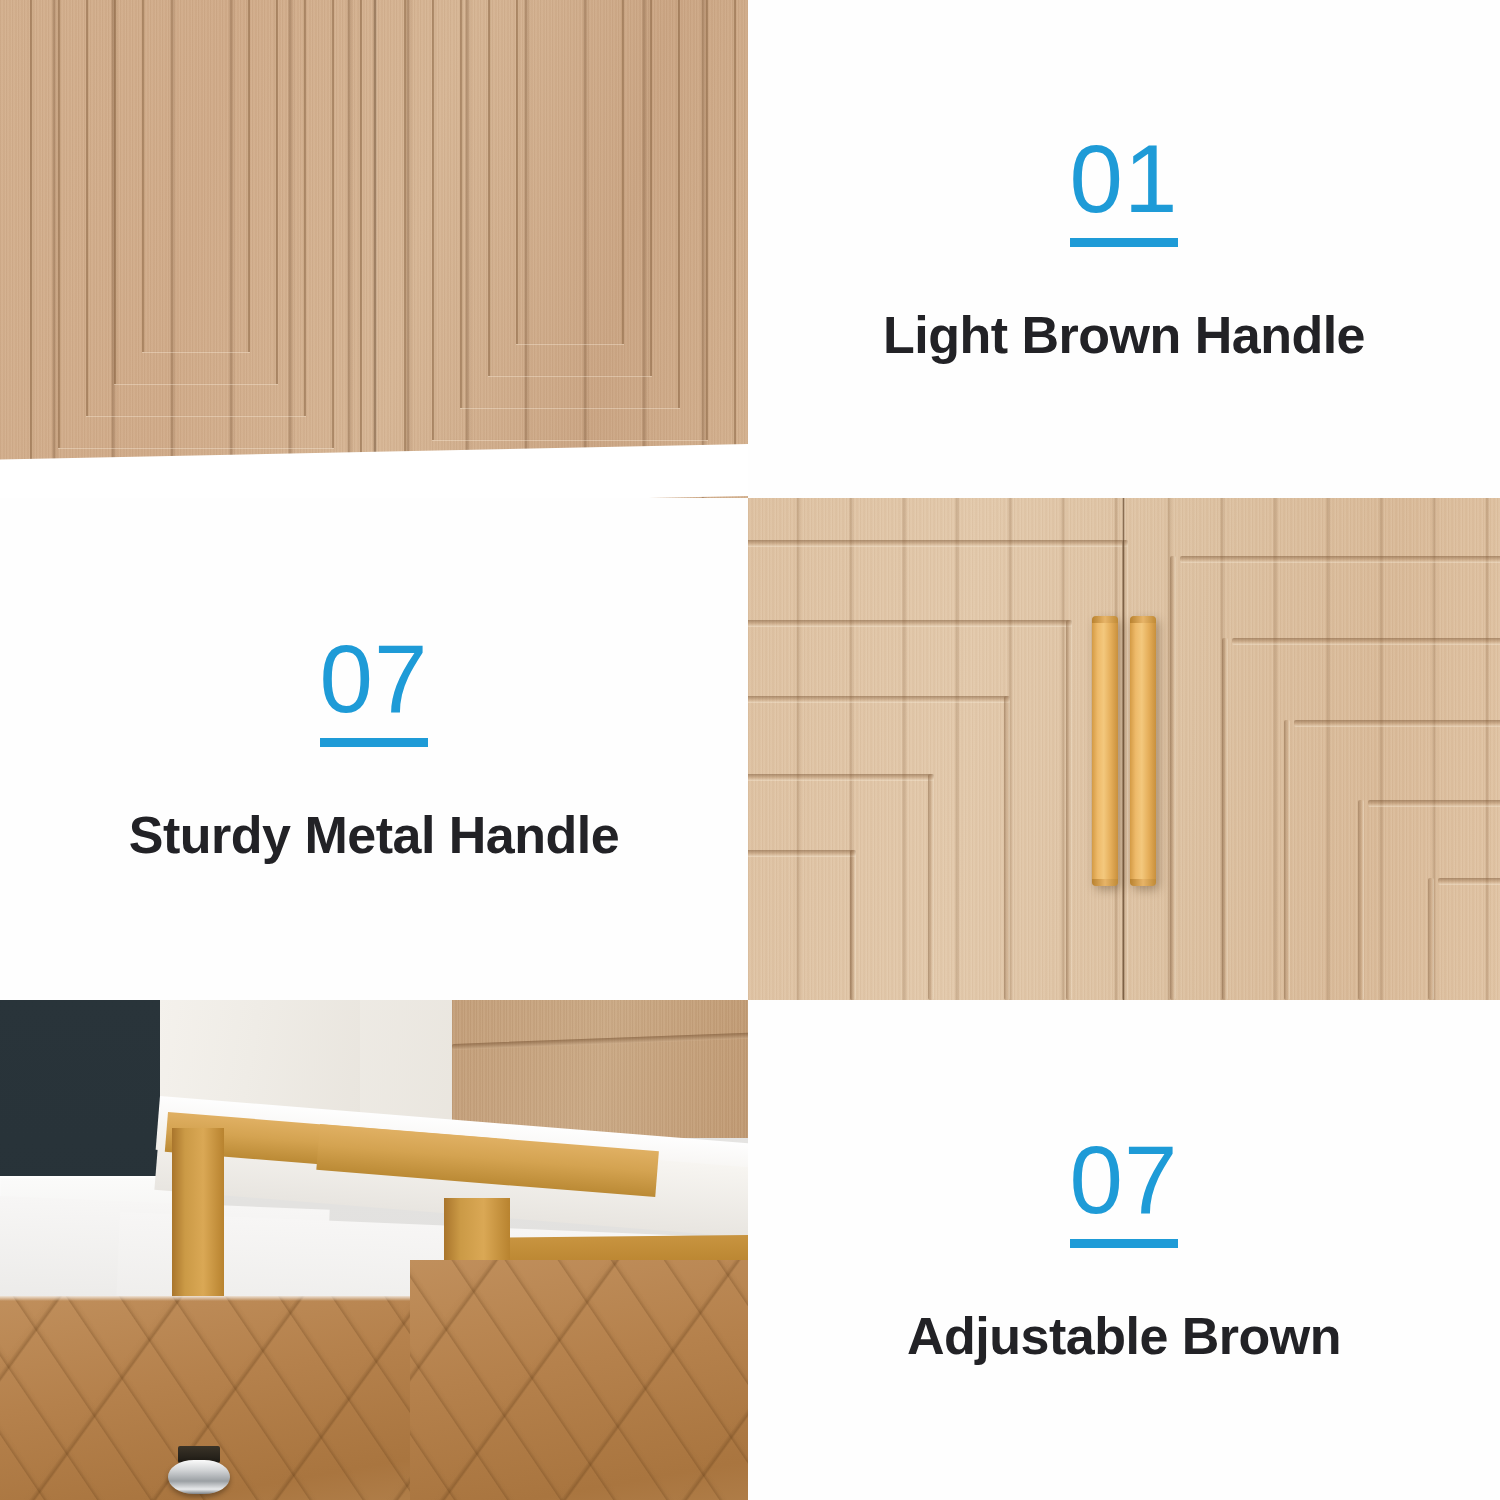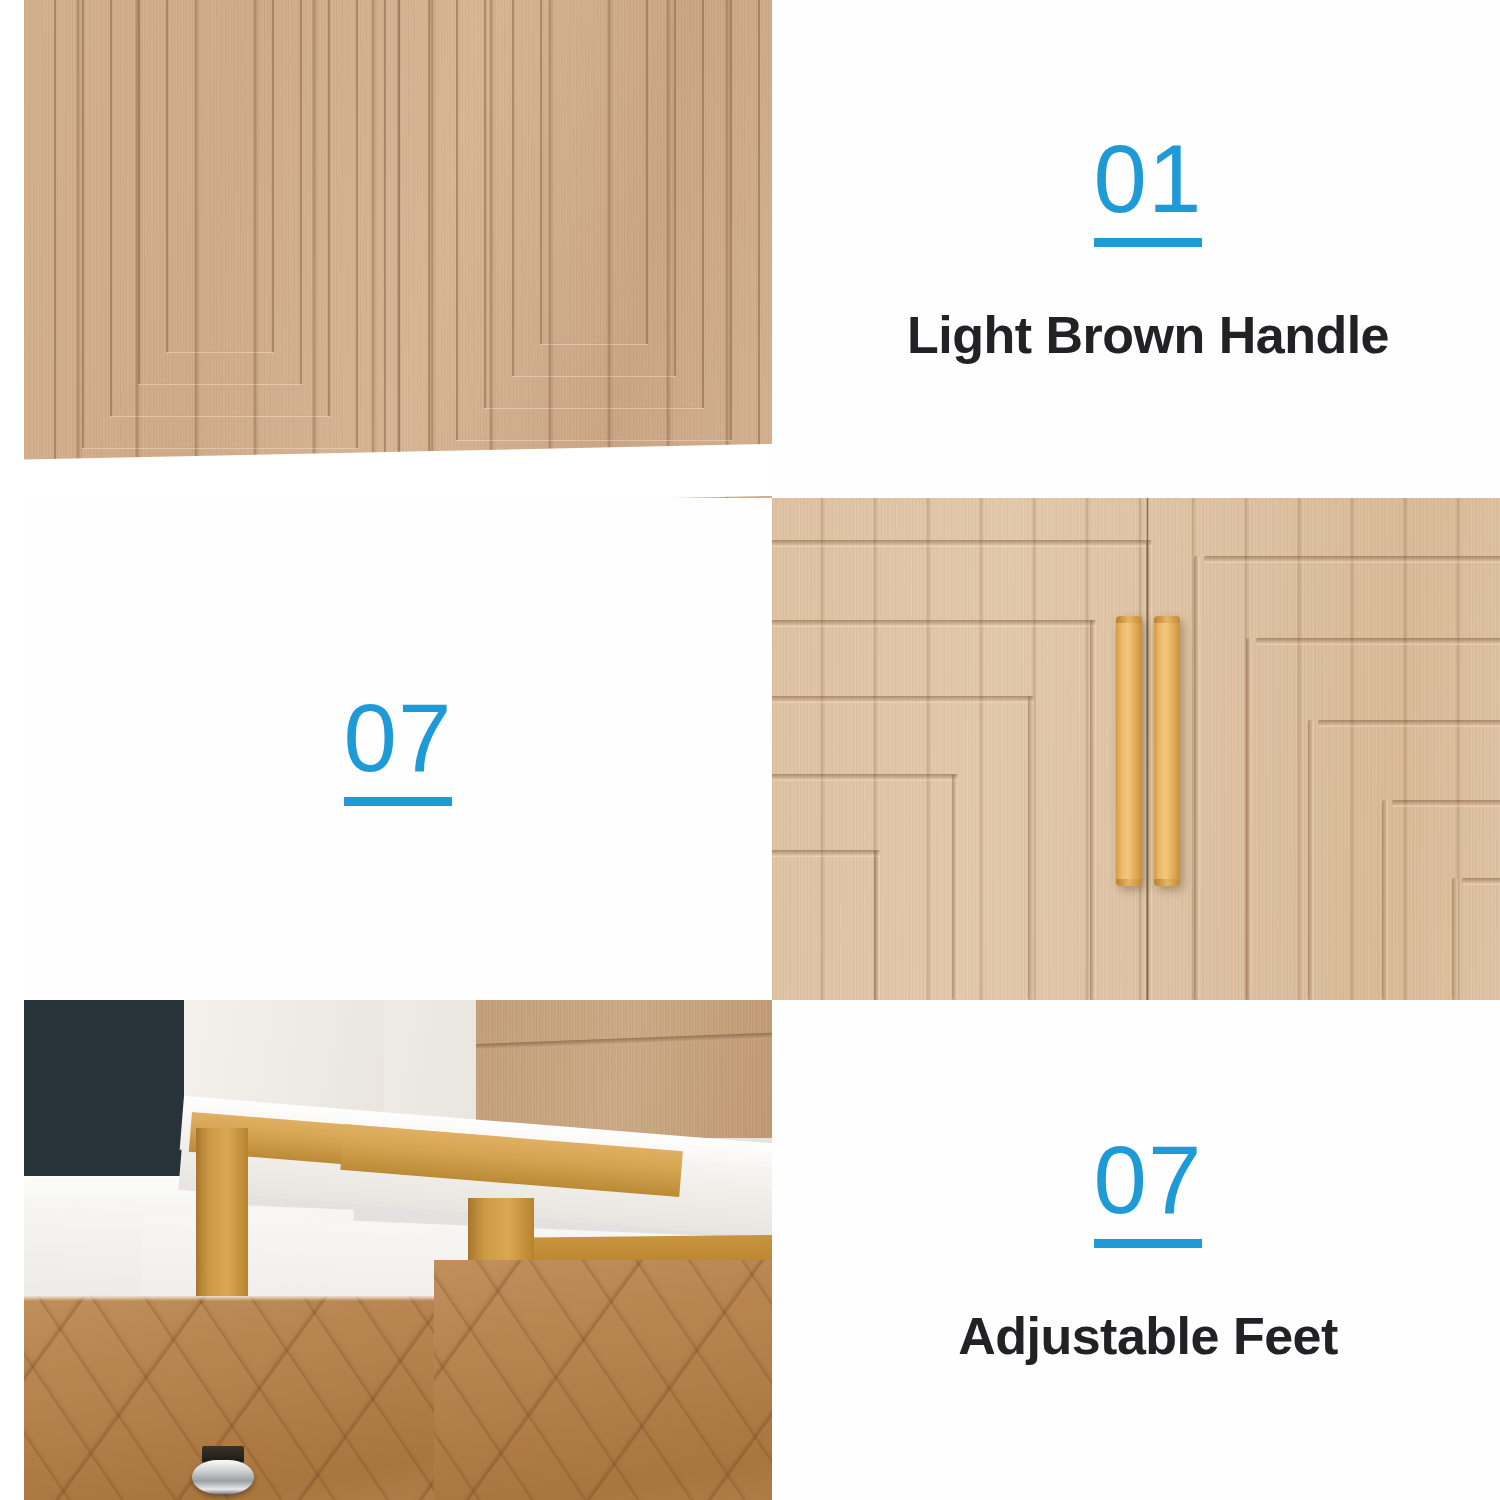--- a/index.html
+++ b/index.html
@@ -9,21 +9,20 @@
     background:#ffffff;
     font-family:"Liberation Sans","DejaVu Sans",sans-serif;
   }
   .sheet{
     position:relative;
     width:1284px; height:1500px;
     background:#ffffff;
     display:grid;
     grid-template-columns:748px 752px;
     grid-template-rows:498px 502px 500px;
-    margin-left:24px;
   }
   .cell{ position:relative; overflow:hidden; background:#ffffff; }
 
   
   .textcell{
     display:flex; flex-direction:column;
     align-items:center; justify-content:center;
     background:#fefefe;
     padding:0 30px;
   }
@@ -269,20 +268,21 @@
     <div class="num-wrap">
       <span class="num">01</span>
     </div>
     <div class="caption">Light Brown Handle</div>
   </div>
 
   <div class="cell textcell" style="--accent:#1e9bd7;">
     <div class="num-wrap">
       <span class="num">07</span>
     </div>
+    <div class="caption">Sturdy Metal Handle</div>
   </div>
 
   <div class="cell handle-panel">
 
     <div class="hgroove" style="left:-10px; top:42px;  width:390px;"></div>
     <div class="hgroove" style="left:-10px; top:122px; width:334px;"></div>
     <div class="hgroove" style="left:-10px; top:198px; width:272px;"></div>
     <div class="hgroove" style="left:-10px; top:276px; width:196px;"></div>
     <div class="hgroove" style="left:-10px; top:352px; width:118px;"></div>
     <div class="vgroove" style="left:374px; top:42px;  height:460px;"></div>
@@ -351,16 +351,16 @@
     <div class="foot" style="left:444px; top:606px; width:64px;">
       
       
     </div>
   </div>
 
   <div class="cell textcell" style="--accent:#1e9bd7;">
     <div class="num-wrap">
       <span class="num">07</span>
     </div>
-    <div class="caption">Adjustable Feet</div>
+    <div class="caption">Adjustable Brown</div>
   </div>
 
 </div>
 
 </body></html>

